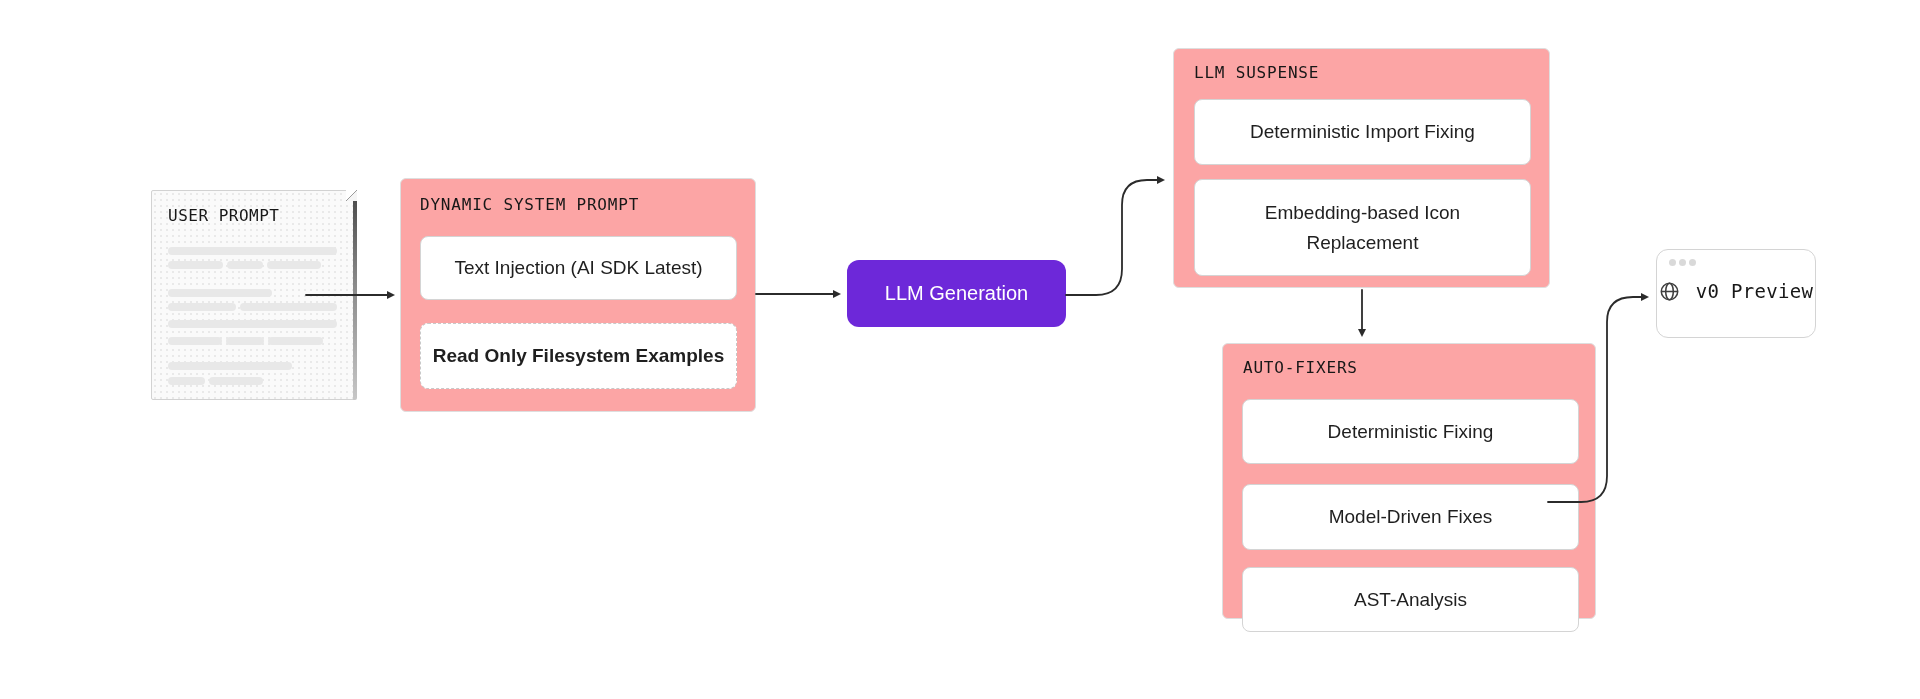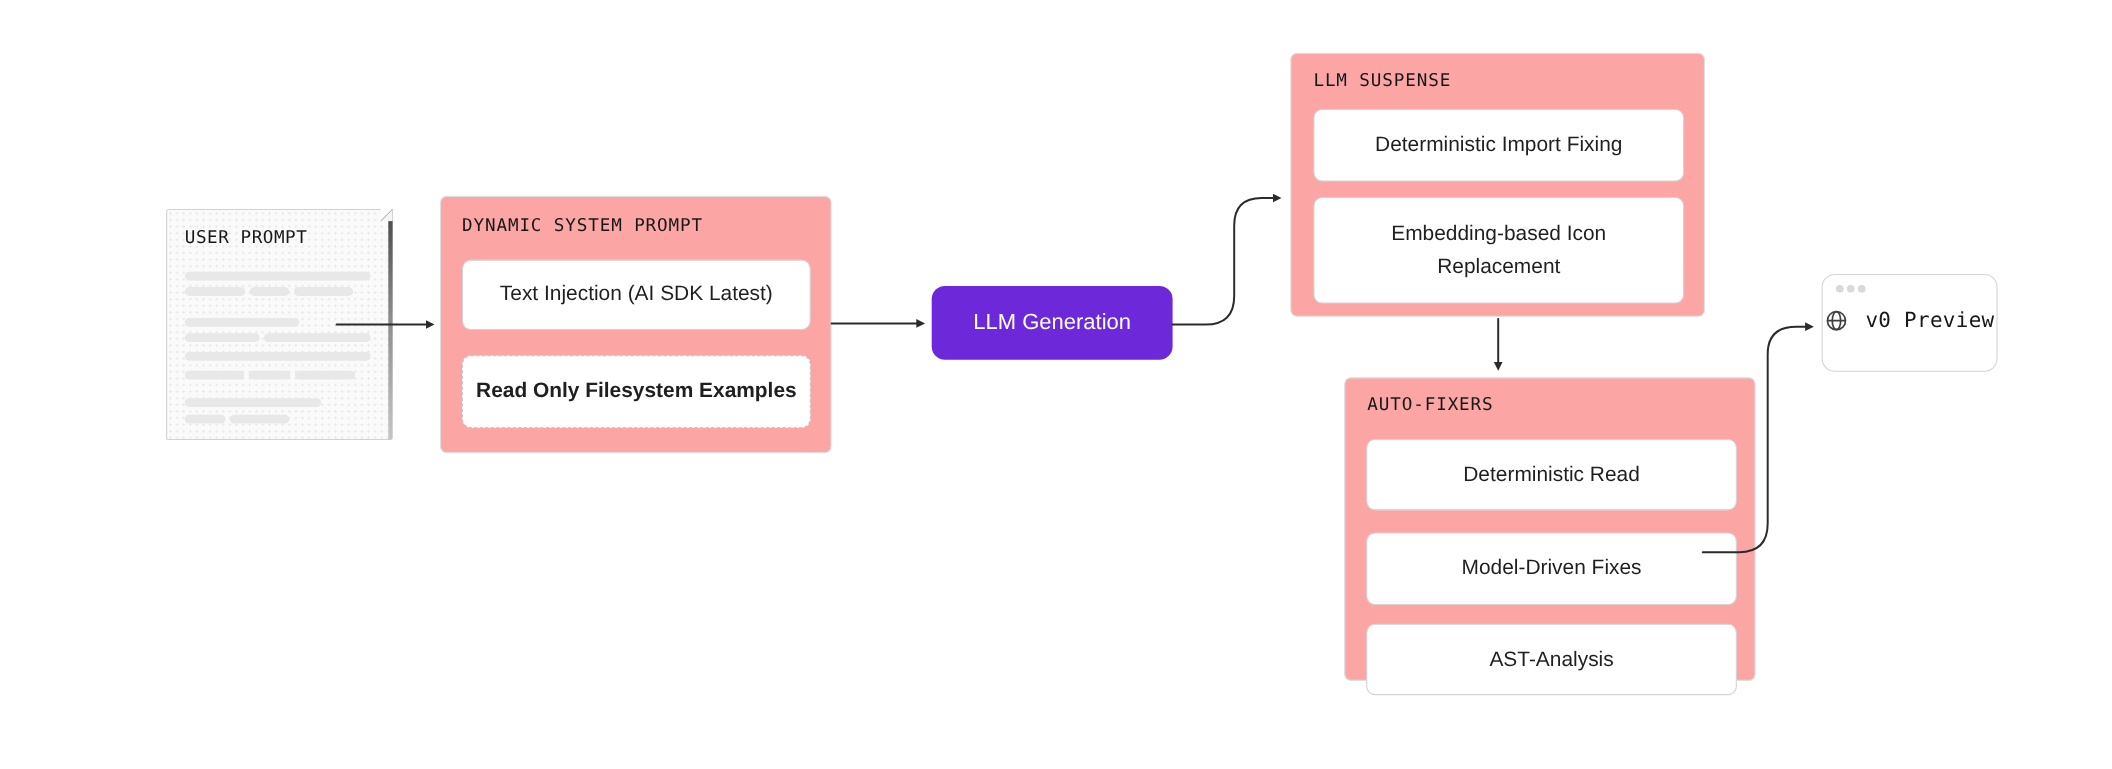--- a/index.html
+++ b/index.html
@@ -130,21 +130,21 @@
       <span>Deterministic Import Fixing</span>
     </div>
     <div class="item" style="left:20px;top:130px;width:337px;height:97px;">
       <span class="wrap-narrow">Embedding-based Icon Replacement</span>
     </div>
   </div>
 
   <div class="container" style="left:1174px;top:343px;width:374px;height:276px;margin-left:48px;">
     <div class="container-label mono" style="left:20px;top:14px;">AUTO-FIXERS</div>
     <div class="item" style="left:19px;top:55px;width:337px;height:65px;">
-      <span>Deterministic Read</span>
+      <span>Deterministic Fixing</span>
     </div>
     <div class="item" style="left:19px;top:223px;width:337px;height:65px;">
       <span>AST-Analysis</span>
     </div>
     <div class="item" style="left:19px;top:140px;width:337px;height:66px;">
       <span>Model-Driven Fixes</span>
     </div>
   </div>
 
   <div class="browser">

